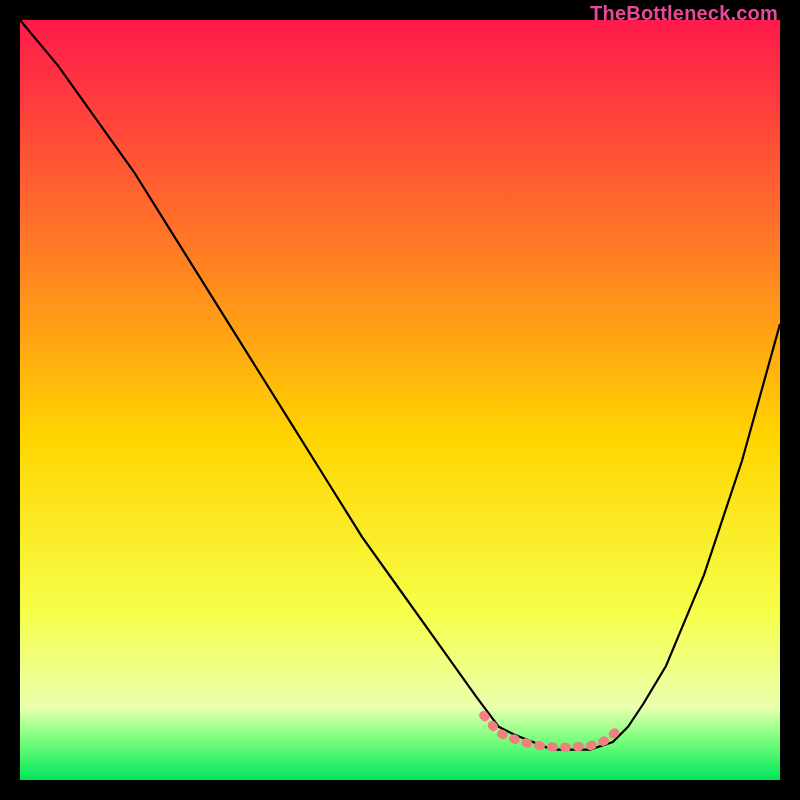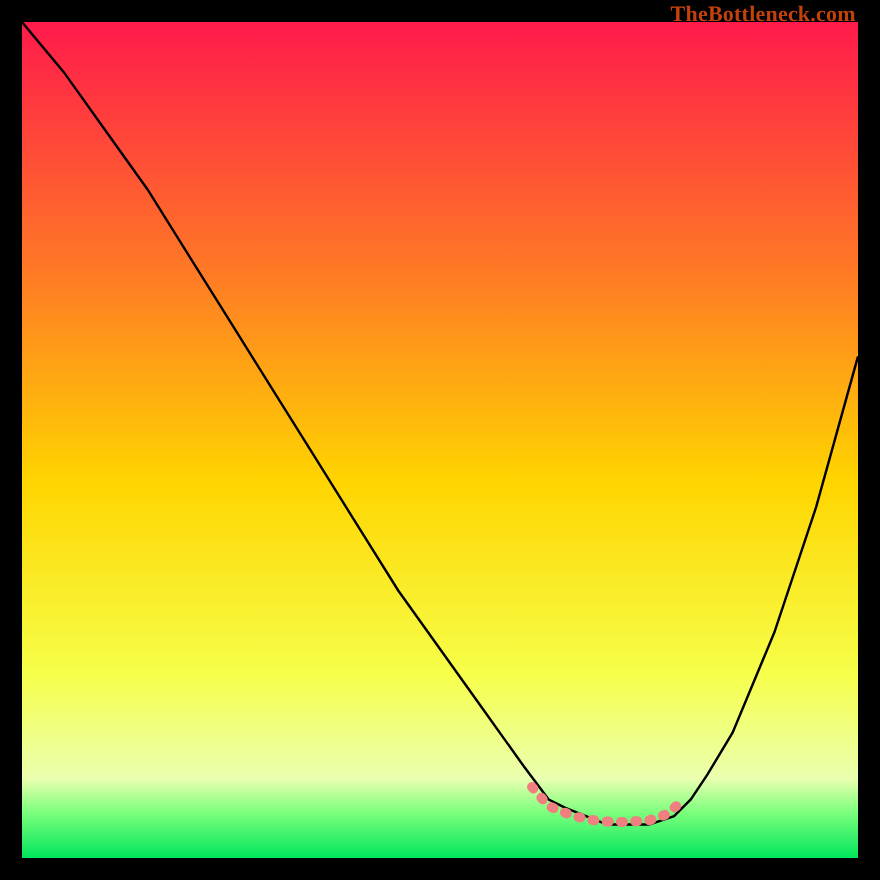--- a/index.html
+++ b/index.html
@@ -22,24 +22,24 @@
     position: absolute;
     left: 0;
     top: 0;
     width: 760px;
     height: 760px;
   }
   .watermark {
     position: absolute;
     top: 2px;
     right: 22px;
-    font-family: Liberation Serif, serif;
+    font-family: Liberation Sans, sans-serif;
     font-size: 20px;
     font-weight: 600;
-    color: #c2410c;
+    color: #ec4899;
     letter-spacing: 0.2px;
     text-align: right;
   }
   svg { display: block; }
 </style>
 </head>
 <body>
 
 <div class="frame">
   <svg class="plot-area" viewBox="0 0 760 760">

